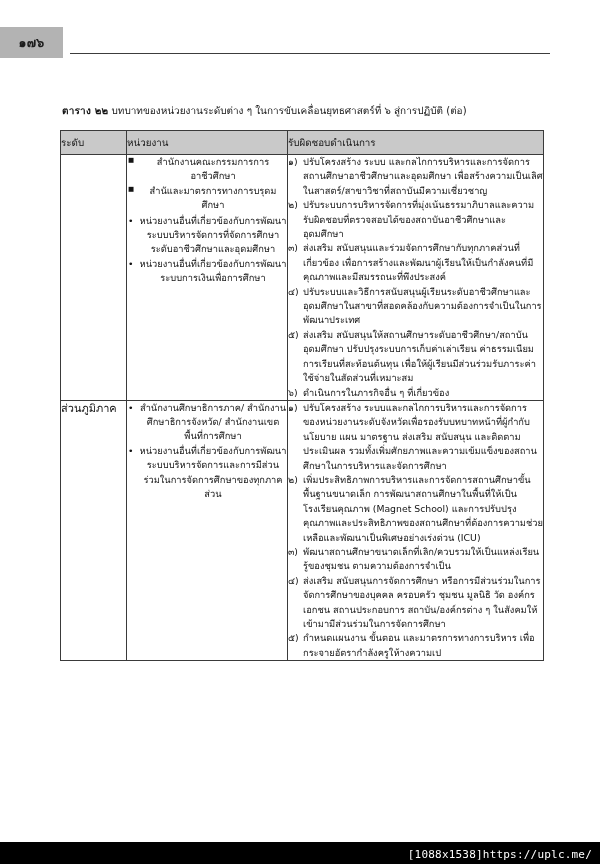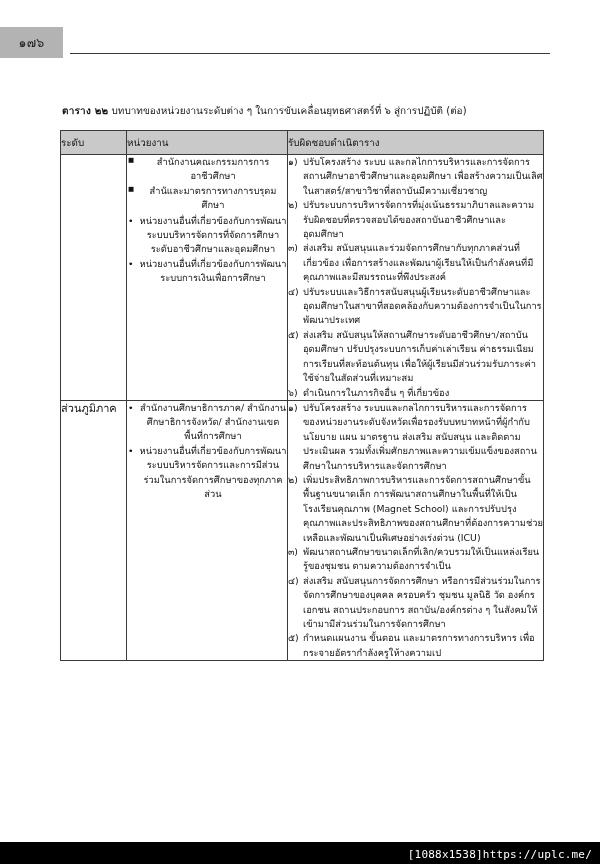--- a/index.html
+++ b/index.html
@@ -34,21 +34,21 @@
   }
   .folio-num {
     position: absolute;
     left: 0;
     top: 0;
     width: 63px;
     height: 31px;
     line-height: 31px;
     text-align: center;
     font-size: 12.5px;
-    font-weight: normal;
+    font-weight: bold;
     color: #1d1d1d;
     letter-spacing: 0.3px;
   }
   .header-title {
     position: absolute;
     left: 70px;
     top: 6px;
     font-size: 10.3px;
     color: #2a2a2a;
     white-space: nowrap;
@@ -203,21 +203,21 @@
 <div class="table-caption">
   <span class="cap-label">ตาราง ๒๒</span>
   <span>บทบาทของหน่วยงานระดับต่าง ๆ ในการขับเคลื่อนยุทธศาสตร์ที่ ๖ สู่การปฏิบัติ (ต่อ)</span>
 </div>
 
 <table class="doc-table">
   <thead>
     <tr>
       <th class="col-level">ระดับ</th>
       <th class="col-agency">หน่วยงาน</th>
-      <th class="col-duty">รับผิดชอบดำเนิตาราง</th>
+      <th class="col-duty">รับผิดชอบดำเนินการ</th>
     </tr>
   </thead>
   <tbody>
 
     <tr>
       <td class="cell-level"></td>
       <td class="cell-agency">
         <ul class="bullets">
           <li class="sq">
             <span class="bullet-mark">■</span>

